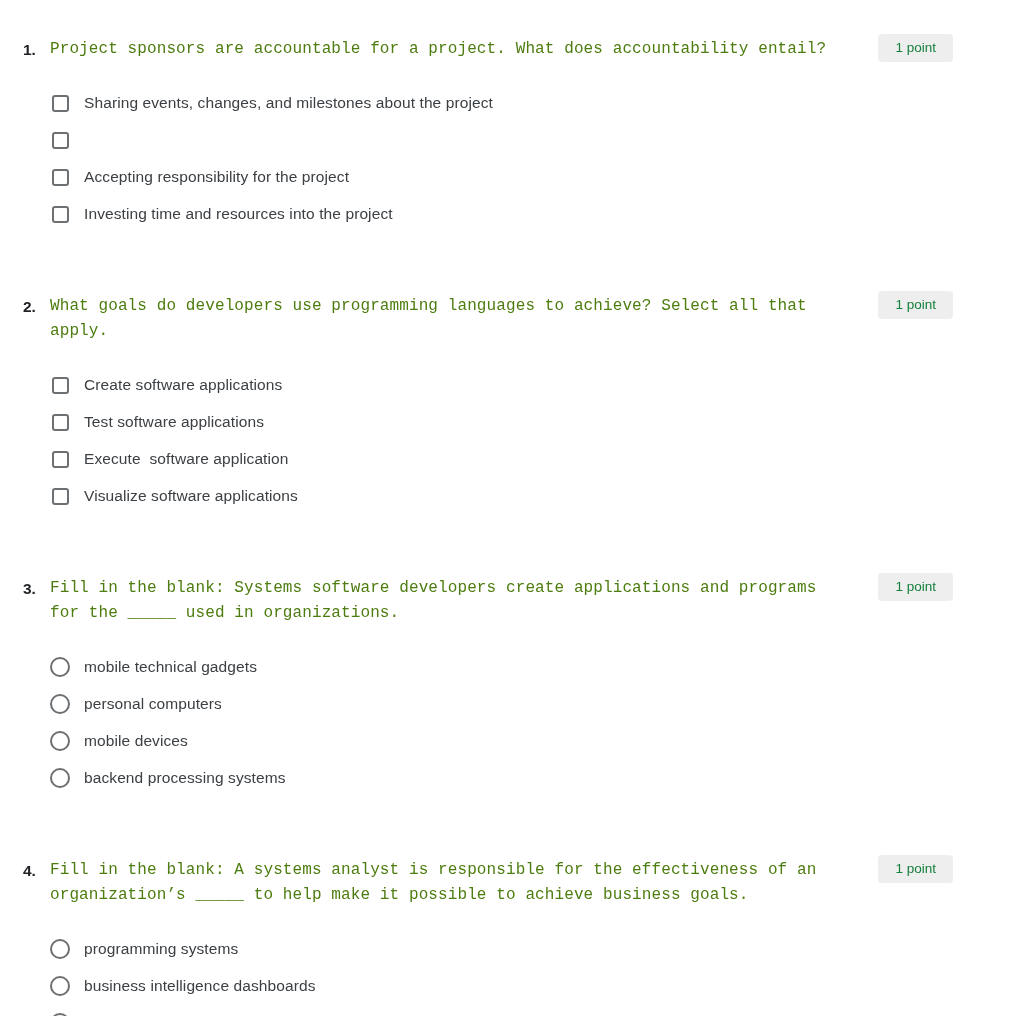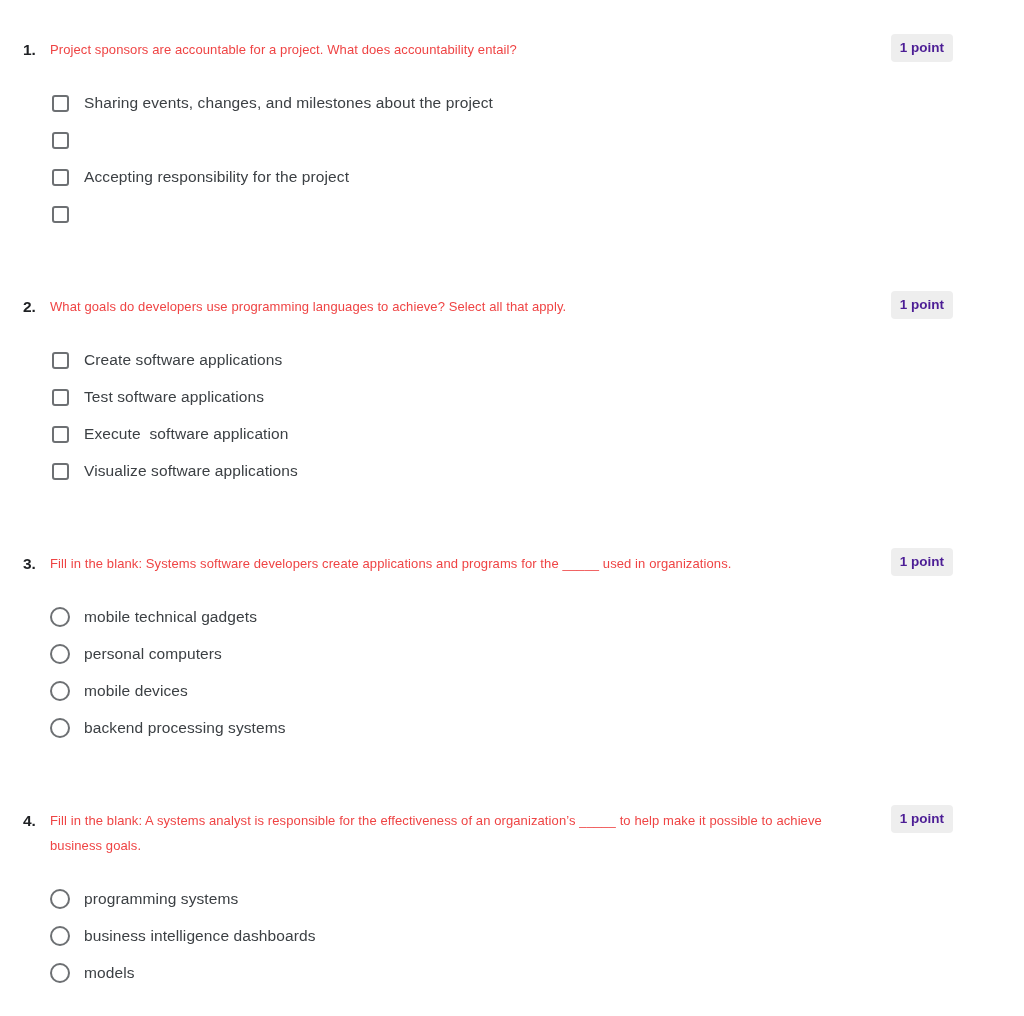--- a/index.html
+++ b/index.html
@@ -24,36 +24,37 @@
     align-items: flex-start;
   }
   .q-num {
     flex: 0 0 27px;
     font-weight: 700;
     font-size: 15.5px;
     line-height: 25px;
     color: #1f2124;
   }
   .q-text {
-    font-size: 13px;
+    font-size: 16px;
     line-height: 25px;
-    color: #ef4444;
+    color: #4d7c0f;
     max-width: 780px;
     letter-spacing: 0.1px;
+    font-family: Liberation Mono, monospace;
   }
   .badge {
     position: absolute;
     top: -3px;
     right: 0;
     background: #eeeeee;
-    color: #4c1d95;
+    color: #15803d;
     font-size: 13.5px;
-    font-weight: 700;
+    font-weight: 400;
     line-height: 1;
-    padding: 7px 9px;
+    padding: 7px 17px;
     border-radius: 4px;
     white-space: nowrap;
   }
   .options {
     margin-left: 27px;
     margin-top: 31px;
   }
   .option {
     display: flex;
     align-items: center;
@@ -119,20 +120,21 @@
     <span class="control">
             <span class="box"></span>
           </span>
     <span class="option-label">Accepting responsibility for the project</span>
   </label>
 
   <label class="option">
     <span class="control">
             <span class="box"></span>
           </span>
+    <span class="option-label">Investing time and resources into the project</span>
   </label>
 </div>
   </section>
 
   <section class="question">
     <span class="badge">1 point</span>
     <div class="q-head">
       <span class="q-num">2.</span>
       <p class="q-text">What goals do developers use programming languages to achieve? Select all that apply.</p>
     </div>

